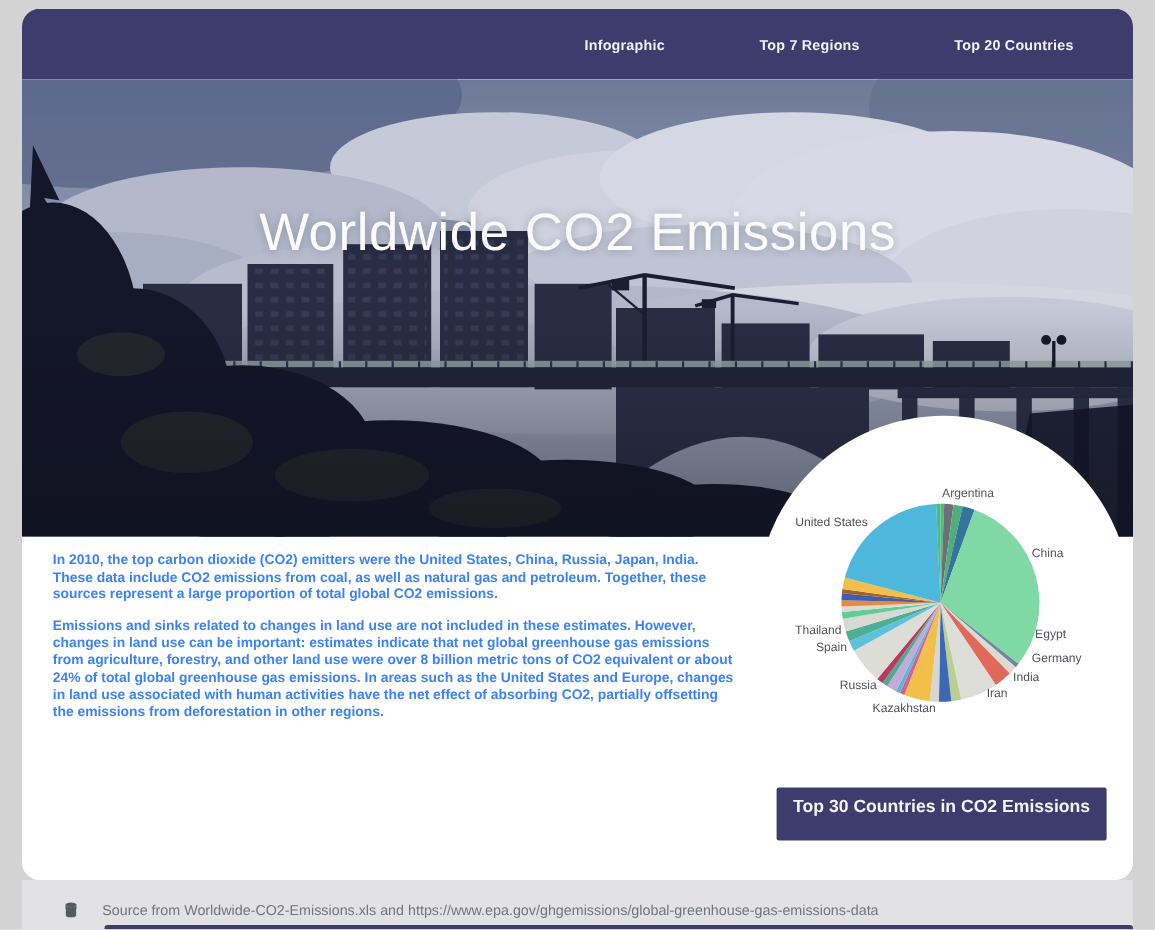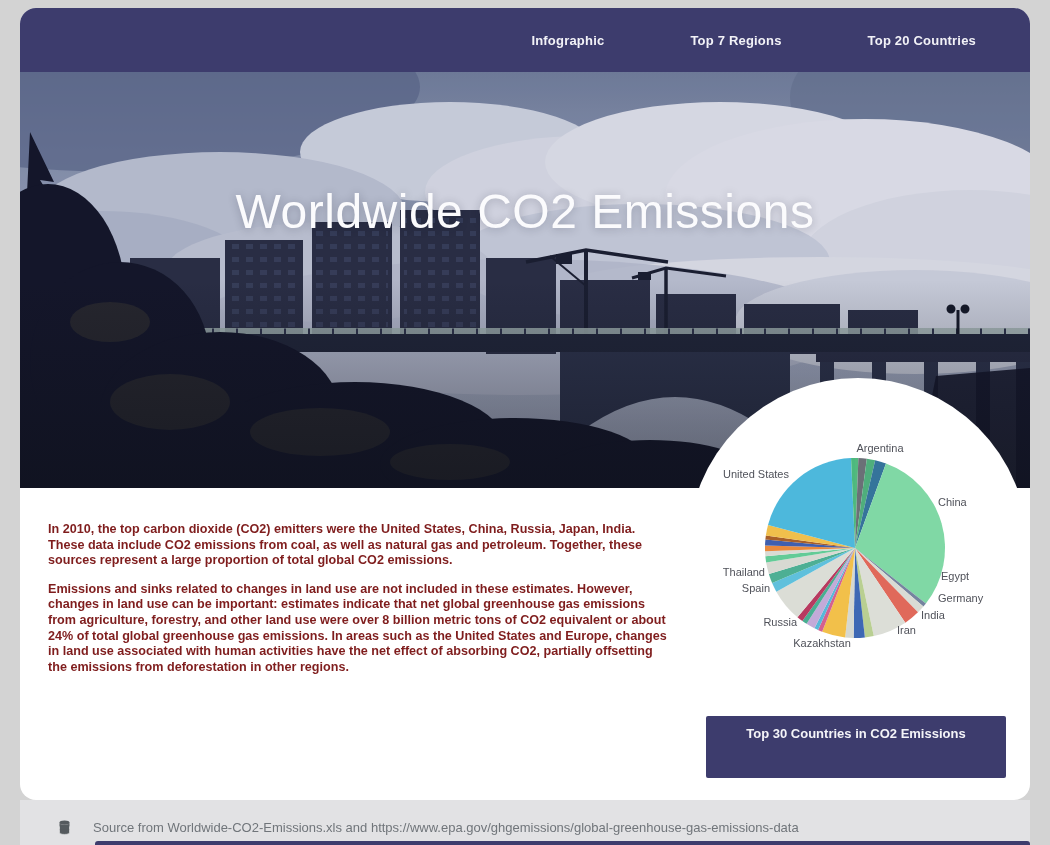--- a/index.html
+++ b/index.html
@@ -11,32 +11,32 @@
   .nav{position:absolute;left:0;top:0;width:100%;height:64px;background:#3d3c6d;
        display:flex;align-items:center;justify-content:flex-end;gap:86px;padding-right:54px;box-sizing:border-box;}
   .nav-item{color:#f2f2f7;font-size:13px;font-weight:bold;letter-spacing:.2px;cursor:pointer;white-space:nowrap;}
   
   .hero{position:absolute;left:0;top:64px;width:1010px;height:416px;overflow:hidden;}
   .hero svg{position:absolute;left:0;top:0;width:100%;height:100%;}
   .hero-title{position:absolute;left:0;top:112px;width:100%;text-align:center;color:#fbfbfd;
               font-size:48px;font-weight:300;letter-spacing:.5px;margin:0;
               text-shadow:0 1px 8px rgba(20,25,45,.25);}
   
-  .article{position:absolute;left:28px;top:494px;width:622px;color:#7f1d1d;
-           font-size:12.6px;line-height:15.6px;font-weight:600;margin-top:20px;}
+  .article{position:absolute;left:28px;top:494px;width:622px;color:#3b82f6;
+           font-size:12.6px;line-height:15.6px;font-weight:600;}
   .article p{margin:0 0 13px 0;}
   
   .pie-circle{position:absolute;left:668px;top:370px;width:340px;height:340px;border-radius:50%;
               background:#ffffff;z-index:2;}
   #pie-svg{position:absolute;left:690px;top:400px;width:300px;height:280px;z-index:3;}
   .pie-label{font-family:"Liberation Sans",sans-serif;font-size:11px;fill:#50525a;}
   
-  .caption-box{position:absolute;left:686px;top:708px;width:300px;height:62px;background:#3d3c6d;
+  .caption-box{position:absolute;left:686px;top:708px;width:300px;height:48px;background:#3d3c6d;
                border-radius:2px;z-index:4;color:#f4f4f8;text-align:center;font-weight:bold;
-               font-size:13px;line-height:15px;padding-top:10px;box-sizing:border-box;}
+               font-size:16px;line-height:15px;padding-top:10px;box-sizing:border-box;}
   
   .footer-band{position:absolute;left:20px;top:800px;width:1010px;height:45px;background:#e2e2e4;
                display:flex;align-items:center;padding-left:38px;padding-top:10px;box-sizing:border-box;gap:22px;}
   .footer-text{color:#70757a;font-size:13px;}
   .footer-text a{color:#70757a;text-decoration:none;}
   .db-icon{width:13px;height:15px;display:block;}
   .next-strip{position:absolute;left:95px;top:841px;width:935px;height:4px;background:#3d3c6d;
               border-radius:3px 3px 0 0;}
 </style>
 </head>

